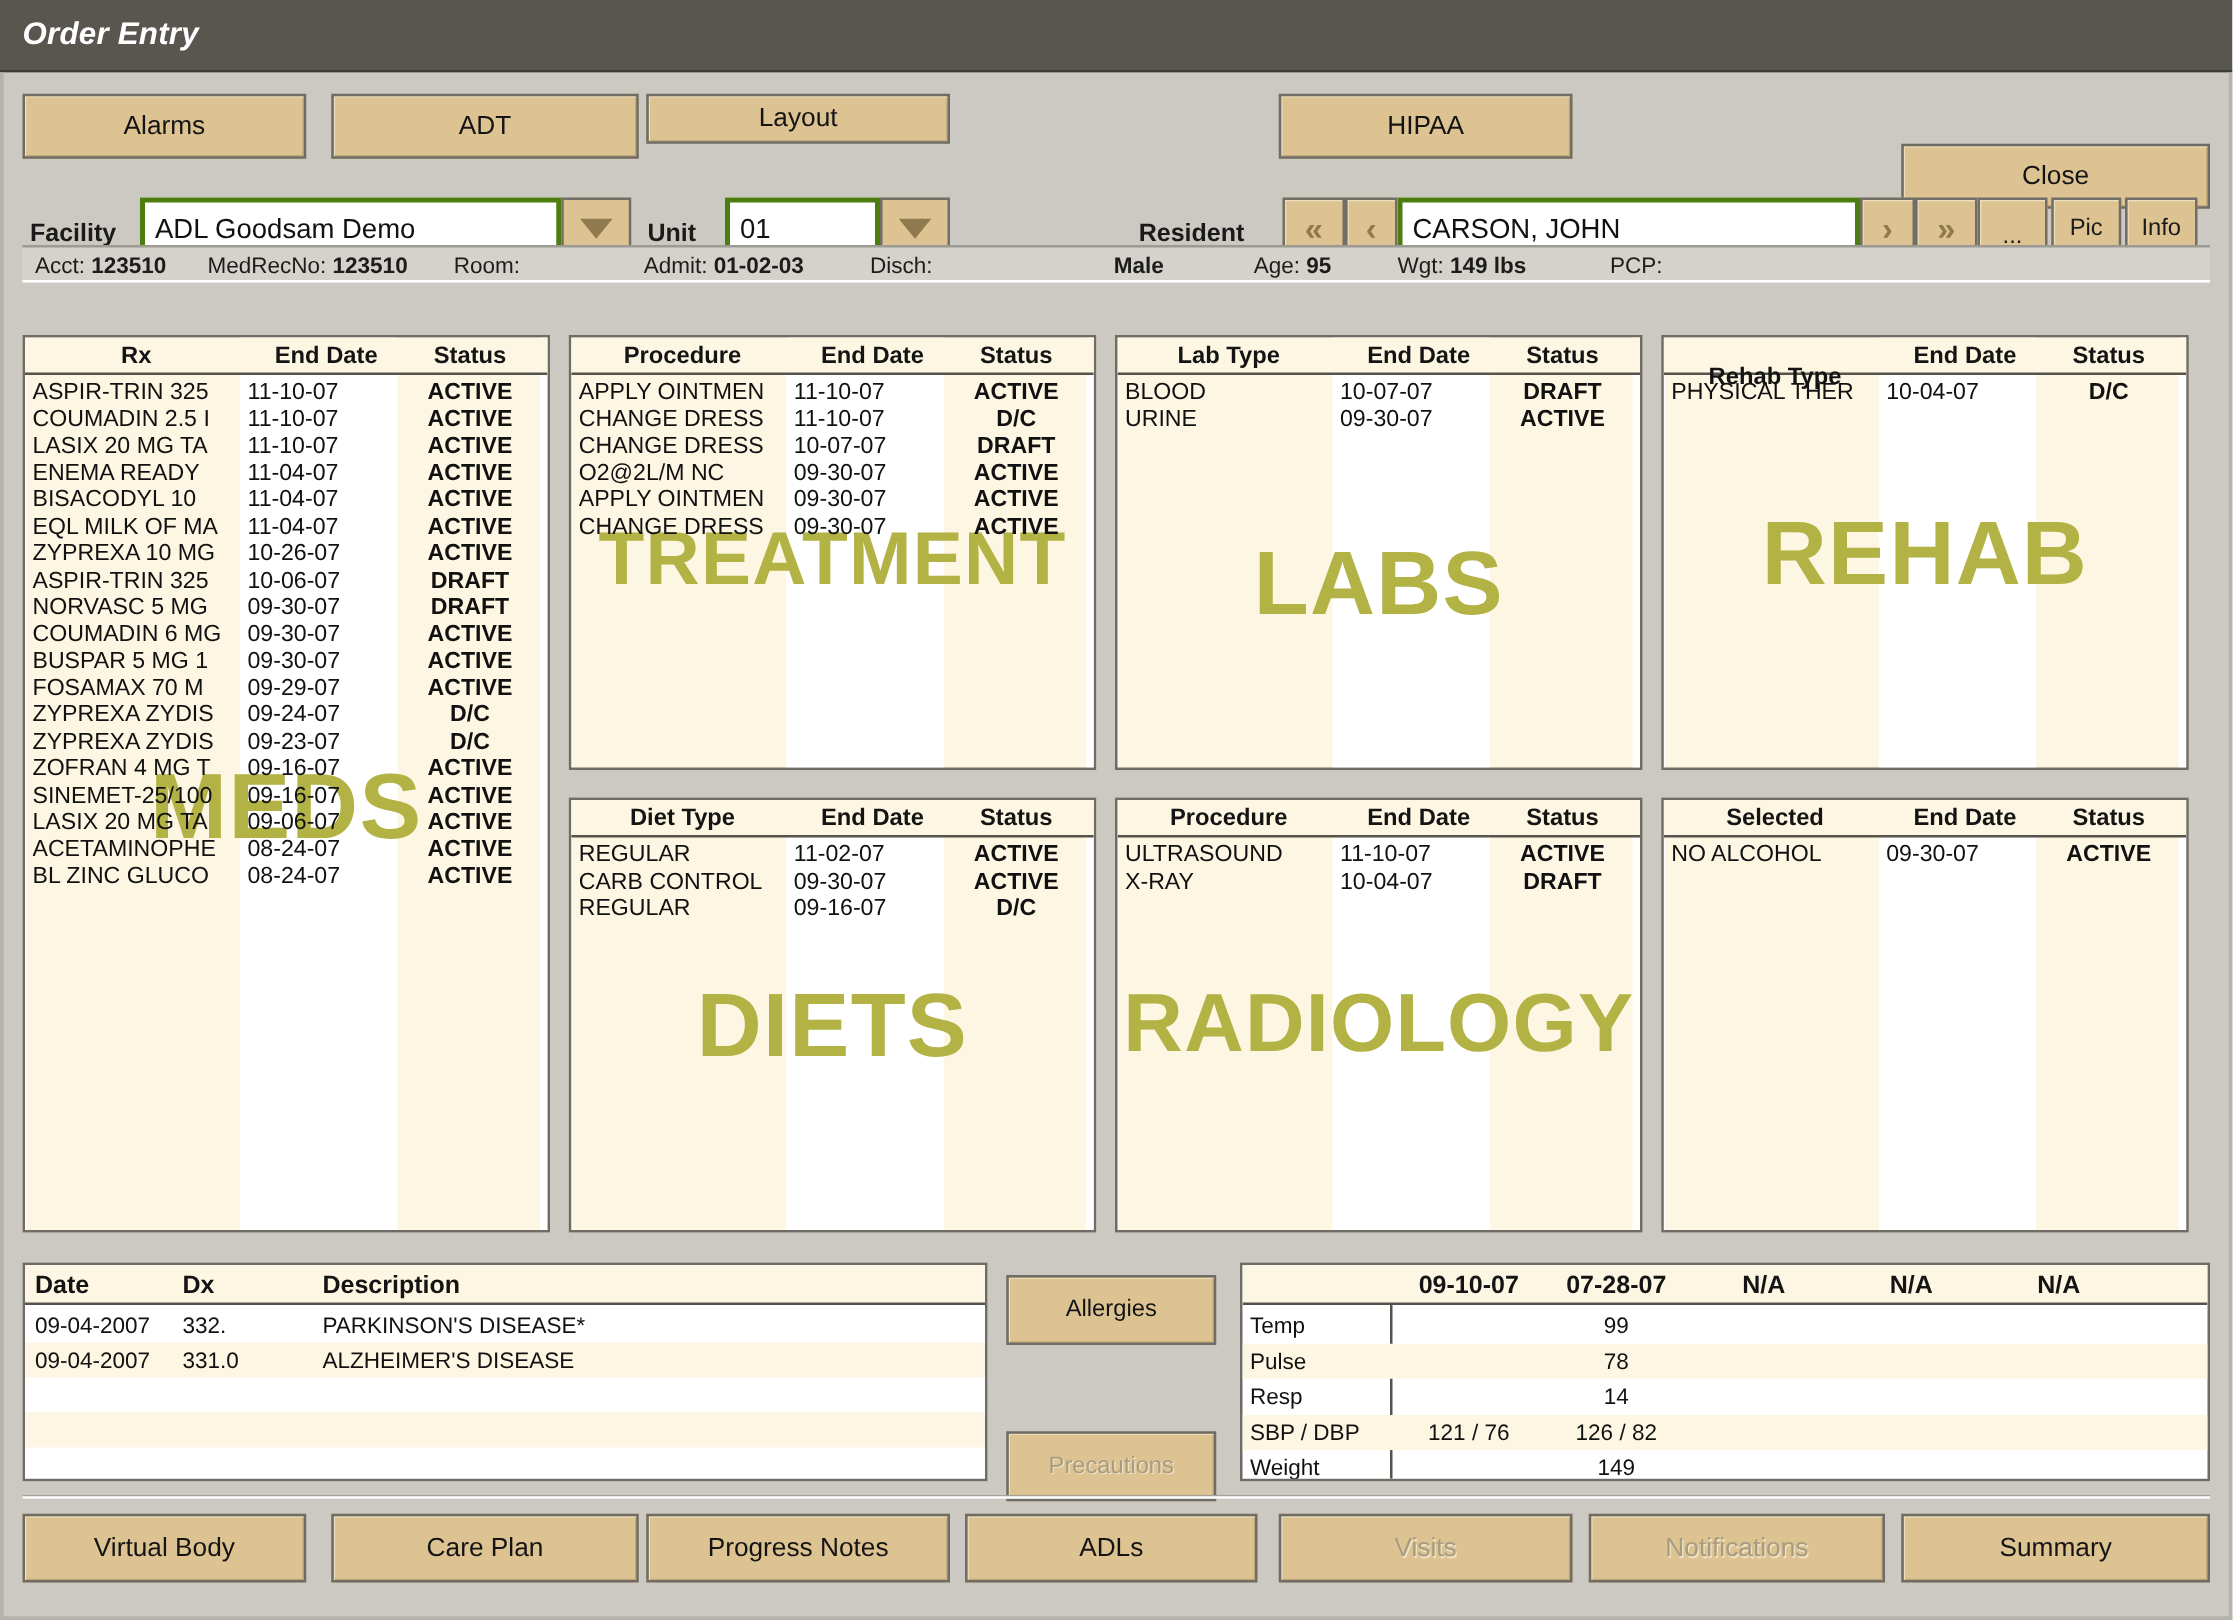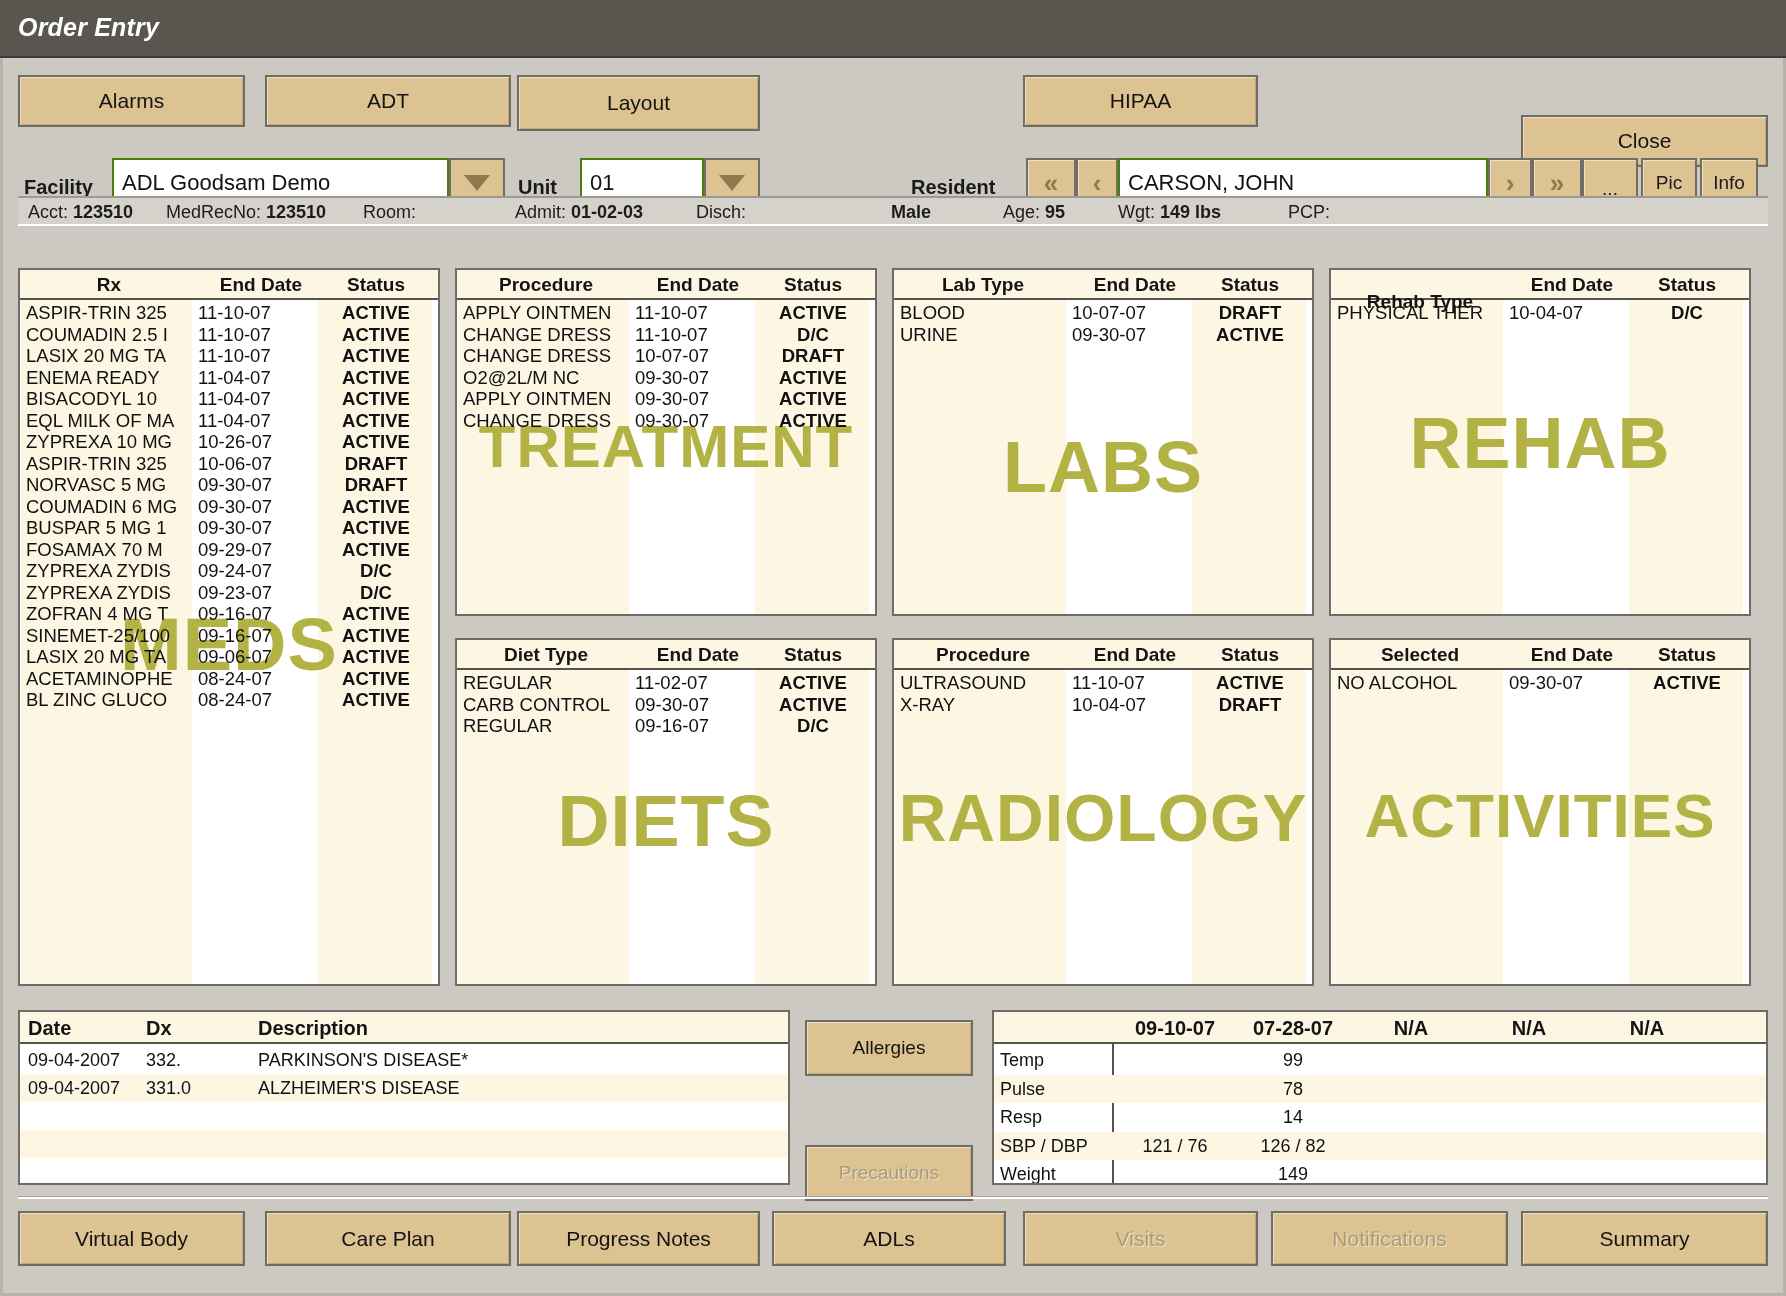--- a/index.html
+++ b/index.html
@@ -55,21 +55,21 @@
   }
   .btn.small { font-size: 19px; }
 
   
   .flabel {
     position: absolute; font-size: 20px; font-weight: bold; color: #1a1a1a;
   }
   .textfield {
     position: absolute;
     background: #ffffff;
-    border: 2px solid #4d7c0f;
+    border: 4px solid #4d7c0f;
     display: flex; align-items: center;
     padding-left: 8px;
     font-size: 22px; color: #111;
     overflow: hidden; white-space: nowrap;
   }
   .ddbtn {
     position: absolute;
     background: #ddc392;
     border: 2px solid #706e66;
     display: flex; align-items: center; justify-content: center;
@@ -205,21 +205,21 @@
 <div id="app">
 
   <div class="titlebar">
     <div class="ttl">Order Entry</div>
   </div>
 
   <div class="body-area"></div>
 
   <div class="btn" style="left:18px;  top:75px; width:227px; height:52px;">Alarms</div>
   <div class="btn" style="left:265px; top:75px; width:246px; height:52px;">ADT</div>
-  <div class="btn" style="left:517px; top:75px; width:243px; height:56px;">Layout</div>
+  <div class="btn" style="left:517px; top:75px; width:243px; height:40px;">Layout</div>
 
   <div class="btn" style="left:1023px; top:75px; width:235px; height:52px;">HIPAA</div>
   <div class="btn" style="left:1521px; top:75px; width:247px; height:52px;margin-top:40px;">Close</div>
 
   <div class="flabel" style="left:24px; top:176px;">Facility</div>
   <div class="textfield" style="left:112px; top:158px; width:337px; height:50px;">ADL Goodsam Demo</div>
   <div class="ddbtn" style="left:449px; top:158px; width:56px; height:50px;">
     <span class="chev"></span>
   </div>
 
@@ -485,21 +485,20 @@
           <div class="row">
             <div class="c" style="left: 6px; width: 170px;">X-RAY</div>
             <div class="c date" style="left: 178px; width: 126px;">10-04-07</div>
             <div class="c stat st-draft" style="left: 300px; width: 112px;">DRAFT</div>
           </div>
         </div>
       </div>
       <div class="panel" style="left: 1329px; top: 638px; width: 422px; height: 348px;">
         <div class="stripe" style="left: 172px; width: 126px;"></div>
         <div class="stripe" style="left: 412px; right: 0px;"></div>
-        <div class="watermark" style="top: 140px; font-size: 62px;">ACTIVITIES</div>
         <div class="hdr">
           <div class="hc" style="left: 6px; width: 166px;">Selected</div>
           <div class="hc" style="left: 178px; width: 126px;">End Date</div>
           <div class="hc" style="left: 300px; width: 112px;">Status</div>
         </div>
         <div class="rows">
           <div class="row">
             <div class="c" style="left: 6px; width: 170px;">NO ALCOHOL</div>
             <div class="c date" style="left: 178px; width: 126px;">09-30-07</div>
             <div class="c stat st-active" style="left: 300px; width: 112px;">ACTIVE</div>

